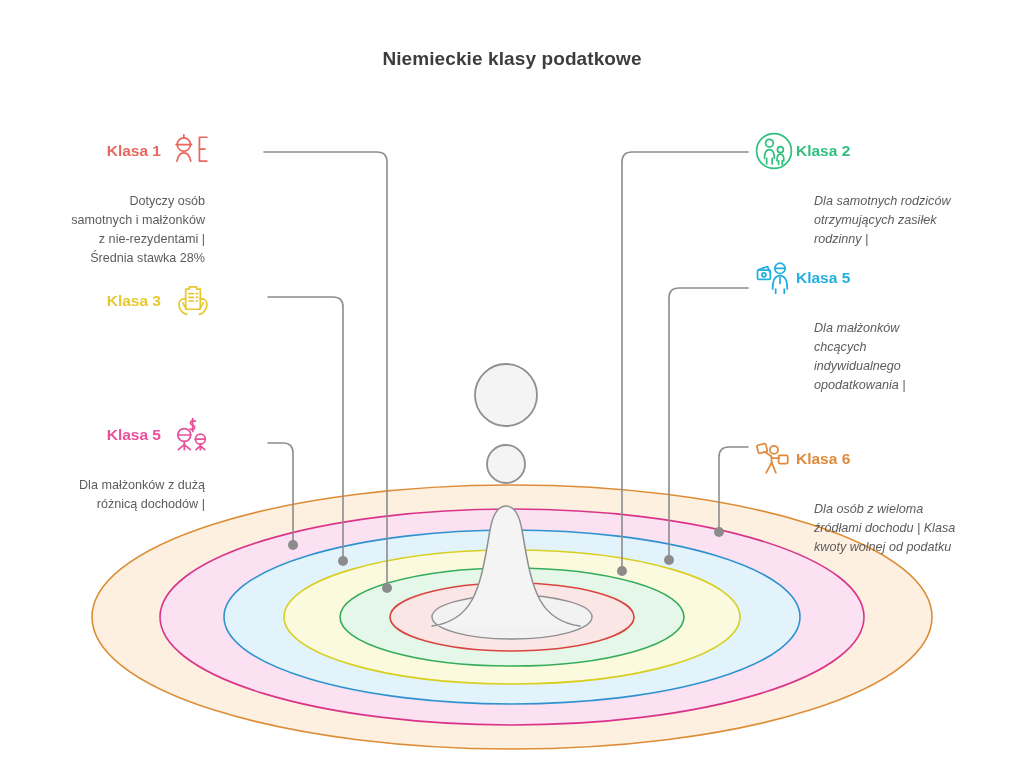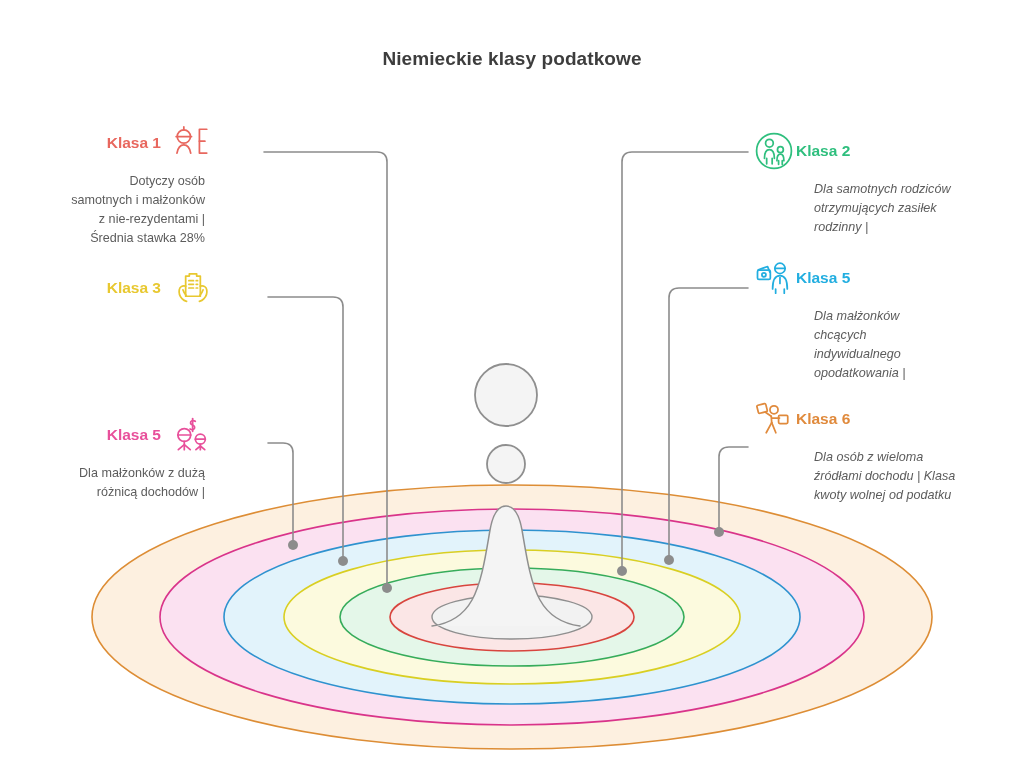--- a/index.html
+++ b/index.html
@@ -73,39 +73,39 @@
     width: 44px;
     height: 44px;
     flex: 0 0 44px;
     display: block;
   }
 
   .klasa .desc {
     font-size: 12.6px;
     line-height: 1.52;
     color: #5c5c5c;
-    margin-top: 6px;
+    margin-top: 18px;
     white-space: pre-line;
   }
   .klasa.left .desc {
     text-align: right;
   }
   .klasa.right .desc {
     text-align: left;
     font-style: italic;
   }
 
   
-  #k1 { left: 0px;   top: 120px; width: 215px; }
-  #k3 { left: 0px;   top: 265px; width: 215px; }
+  #k1 { left: 0px;   top: 128px; width: 215px; }
+  #k3 { left: 0px;   top: 278px; width: 215px; }
   #k5 { left: 0px;   top: 412px; width: 215px; }
 
   #k2 { left: 752px; top: 128px; width: 272px; }
   #k4 { left: 752px; top: 255px; width: 272px; }
-  #k6 { left: 752px; top: 396px; width: 272px; }
+  #k6 { left: 752px; top: 436px; width: 272px; }
 
   #k1 .desc, #k3 .desc, #k5 .desc { padding-right: 10px; }
   #k2 .desc, #k4 .desc, #k6 .desc { padding-left: 62px; }
 </style>
 </head>
 <body style="background: rgb(255, 255, 255);">
 
 <div id="stage">
 
   <div class="title" style="color: rgb(61, 61, 61);">Niemieckie klasy podatkowe</div>

